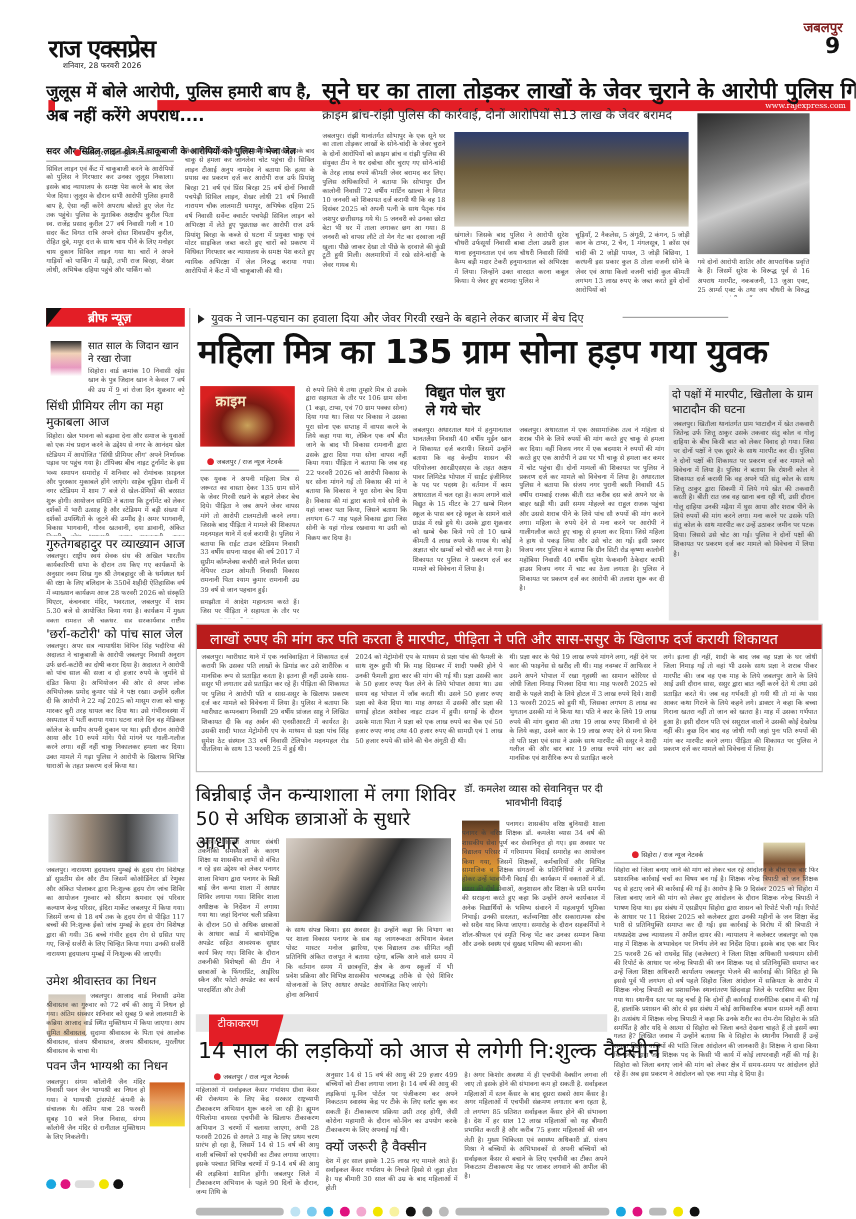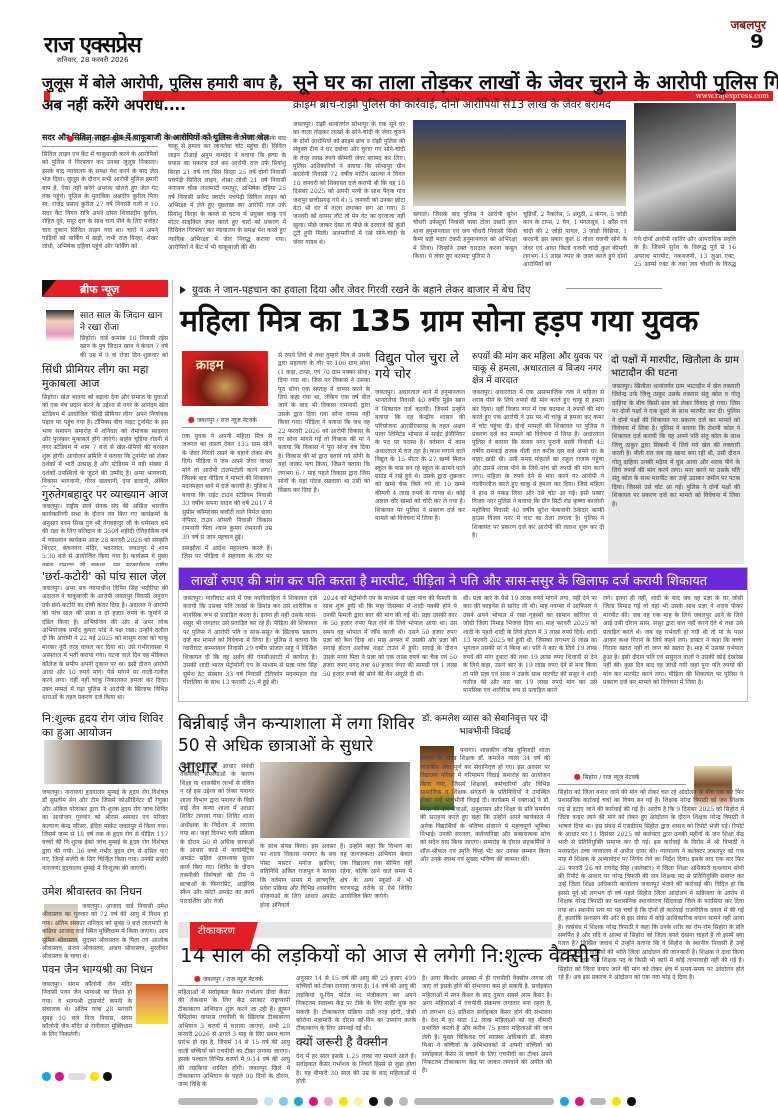--- a/index.html
+++ b/index.html
@@ -65,21 +65,20 @@
 
   <div class="abs hl" style="left:0;top:83px;width:126px;font-size:11px;line-height:14px;font-weight:normal;">सिंधी प्रीमियर लीग का महा मुकाबला आज</div>
   <div class="abs body-text" style="left:0;top:113px;width:126px;height:94px;">सिहोरा। खेल भावना को बढ़ावा देना और समाज के युवाओं को एक मंच प्रदान करने के उद्देश्य से नगर के आनंदम खेल स्टेडियम में आयोजित 'सिंधी प्रीमियर लीग' अपने निर्णायक पड़ाव पर पहुंच गया है। टॉपिक्स बीच नाइट टूर्नामेंट के इस भव्य समापन समारोह में शनिवार को रोमांचक फ़ाइनल और पुरस्कार मुकाबले होंगे जाएंगे। साहेब चूड़िया रोडनी में नगर स्टेडियम में शाम 7 बजे से खेल-प्रेमियों की बरसात शुरू होगी। आयोजन समिति ने बताया कि टूर्नामेंट को लेकर दर्शकों में भारी उत्साह है और स्टेडियम में बड़ी संख्या में दर्शकों उपस्थितों के जुटने की उम्मीद है। अमर भागवानी, विकास भागवानी, गौरव खतवानी, दया डावानी, अंकित तिवारी, नरेश भागवानी, उत्सव सहजवानी, राहुल भोजवानी, सुरेंद्र भागवानी, अमर शिवी, अमर सहजवानी, दिनेश भागवानी, प्रदीप शवानी, लक्ष्मण खतवानी, गिरीश, सज्जन भागवानी, आकाश, गिरीश आदि ने उपस्थिति की अपील की है।</div>
 
   <div class="abs hl" style="left:0;top:208px;width:126px;font-size:11px;line-height:14px;font-weight:normal;">गुरुतेगबहादुर पर व्याख्यान आज</div>
   <div class="abs body-text" style="left:0;top:222px;width:126px;height:64px;">जबलपुर। राष्ट्रीय स्वयं सेवक संघ की अखिल भारतीय कार्यकारिणी सभा के दौरान तय किए गए कार्यक्रमों के अनुसार नवम सिख गुरु श्री तेगबहादुर जी के धर्मस्थल धर्म की रक्षा के लिए बलिदान के 350वें शहीदी ऐतिहासिक वर्ष में व्याख्यान कार्यक्रम आज 28 फरवरी 2026 को संस्कृति थिएटर, कंचनवार मंदिर, भवरताल, जबलपुर में शाम 5.30 बजे से आयोजित किया गया है। कार्यक्रम में मुख्य वक्ता रामदत्त जी चक्रधर, सह सरकार्यवाह राष्ट्रीय स्वयंसेवक संघ रहेंगे।</div>
 
   <div class="abs hl" style="left:0;top:290px;width:126px;font-size:11px;line-height:14px;font-weight:normal;">'छर्रा-कटोरी' को पांच साल जेल</div>
   <div class="abs body-text" style="left:0;top:304px;width:126px;height:120px;">जबलपुर। अपर सत्र न्यायाधीश विपिन सिंह भदौरिया की अदालत ने चाकूबाजी के आरोपी जबलपुर निवासी अनुराग उर्फ छर्रा-कटोरी का दोषी करार दिया है। अदालत ने आरोपी को पांच साल की सजा व दो हजार रुपये के जुर्माने से दंडित किया है। अभियोजन की ओर से अपर लोक अभियोजक प्रमोद कुमार पांडे ने पक्ष रखा। उन्होंने दलील दी कि आरोपी ने 22 मई 2025 को मासूम राजा को चाकू मारकर बुरी तरह घायल कर दिया था। उसे गंभीरावस्था में अस्पताल में भर्ती कराया गया। घटना वाले दिन वह मेडिकल कॉलेज के समीप अपनी दुकान पर था। इसी दौरान आरोपी आया और 10 रुपये मांगे। पैसे मांगने पर गाली-गलौज करने लगा। वहीं नहीं चाकू निकालकर हमला कर दिया। उक्त मामले में गढ़ा पुलिस ने आरोपी के खिलाफ विभिन्न धाराओं के तहत प्रकरण दर्ज किया था।</div>
 
-  <div class="abs hl" style="left:0;top:432px;width:126px;font-size:11px;line-height:14px;font-weight:normal;">नि:शुल्क हृदय रोग जांच शिविर का हुआ आयोजन</div>
   <div class="abs photo" style="left:2px;top:460px;width:118px;height:44px;background:linear-gradient(90deg,#ddd,#9a8a7a 30%,#444 60%,#cfd6e0);"></div>
   <div class="abs body-text" style="left:0;top:508px;width:126px;height:94px;">जबलपुर। नारायणा हृदयालय मुम्बई के हृदय रोग विशेषज्ञ डॉ सुप्रतीम सेन और टीम जिसमें कोऑर्डिनेटर डॉ रेणुका और अंकित पोलाकर द्वारा नि:शुल्क हृदय रोग जांच शिविर का आयोजन गुरुवार को श्रीराम श्रमवार एवं परिवार कल्याण केन्द्र परिसर, इंदिरा मार्केट जबलपुर में किया गया। जिसमें जन्म से 18 वर्ष तक के हृदय रोग से पीड़ित 117 बच्चों की नि:शुल्क ईको जांच मुम्बई के हृदय रोग विशेषज्ञ द्वारा की गयी। 36 बच्चे गंभीर हृदय रोग से ग्रसित पाए गए, जिन्हें सर्जरी के लिए चिन्हित किया गया। उनकी सर्जरी नारायणा हृदयालय मुम्बई में निःशुल्क की जाएगी।</div>
 
   <div class="abs hl" style="left:0;top:605px;width:126px;font-size:11px;line-height:14px;font-weight:normal;">उमेश श्रीवास्तव का निधन</div>
   <div class="abs photo" style="left:2px;top:624px;width:34px;height:38px;background:linear-gradient(180deg,#cfc8bd,#f0e0cc 40%,#e2c8a8);"></div>
   <div class="abs body-text" style="left:0;top:622px;width:126px;height:58px;text-indent:40px;">जबलपुर। आजाद वार्ड निवासी उमेश श्रीवास्तव का गुरुवार को 72 वर्ष की आयु में निधन हो गया। अंतिम संस्कार शनिवार को सुबह 9 बजे लालमाटी के कब्रिया आजाद वार्ड स्थित मुक्तिधाम में किया जाएगा। आप सुमित श्रीवास्तव, सुदामा श्रीवास्तव के पिता एवं आलोक श्रीवास्तव, संजय श्रीवास्तव, अजय श्रीवास्तव, मुरलीधर श्रीवास्तव के चाचा थे।</div>
 
   <div class="abs hl" style="left:0;top:683px;width:126px;font-size:11px;line-height:14px;font-weight:normal;">पवन जैन भाग्यश्री का निधन</div>
   <div class="abs body-text" style="left:0;top:700px;width:90px;height:58px;">जबलपुर। संगम कॉलोनी जैन मंदिर निवासी पवन जैन भाग्यश्री का निधन हो गया। वे भाग्यश्री ट्रांसपोर्ट कंपनी के संचालक थे। अंतिम यात्रा 28 फरवरी सुबह 10 बजे निज निवास, संगम कॉलोनी जैन मंदिर से रानीताल मुक्तिधाम के लिए निकलेगी।</div>
   <div class="abs photo" style="left:94px;top:704px;width:32px;height:40px;background:linear-gradient(180deg,#d06020,#e8a060 45%,#f3df30);"></div>
@@ -106,36 +105,35 @@
   <div class="abs byline" style="left:10px;top:133px;">
     <span class="dot">●</span> <span>जबलपुर / राज न्यूज नेटवर्क</span>
   </div>
   <div class="abs rule" style="left:4px;top:145px;width:90px;height:1px;"></div>
   <div class="abs body-text" style="left:4px;top:150px;width:90px;height:110px;">एक युवक ने अपनी महिला मित्र से जरूरत का वास्ता देकर 135 ग्राम सोने के जेवर गिरवी रखने के बहाने लेकर बेच दिये। पीड़िता ने जब अपने जेवर वापस मांगे तो आरोपी टालमटोली करने लगा। जिसके बाद पीड़िता ने मामले की शिकायत मदनमहल थाने में दर्ज करायी है। पुलिस ने बताया कि राईट टाउन स्टेडियम निवासी 33 वर्षीय सपना यादव की वर्ष 2017 में सुप्रीम कॉम्प्लेक्स कचौरी वाले निर्मल छाया नेपियर टाउन ओमती निवासी विकास रामनानी पिता श्याम कुमार रामनानी उम्र 39 वर्ष से जान पहचान हुई।</div>
   <div class="abs body-text" style="left:100px;top:69px;width:92px;height:191px;">से रुपये लिये थे तथा तुम्हारे मित्र से उसके द्वारा सहायता के तौर पर 106 ग्राम सोना (1 कड़ा, टाप्स, एवं 70 ग्राम पक्का सोना) दिया गया था। जिस पर विकास ने उसका पूरा सोना एक सप्ताह में वापस करने के लिये कहा गया था, लेकिन एक वर्ष बीत जाने के बाद भी विकास रामनानी द्वारा उसके द्वारा दिया गया सोना वापस नहीं किया गया। पीड़िता ने बताया कि जब वह 22 फरवरी 2026 को आरोपी विकास के घर सोना मांगने गई तो विकास की मां ने बताया कि विकास ने पूरा सोना बेच दिया है। विकास की मां द्वारा बताये गये सोनी के यहां जाकर पता किया, जिसने बताया कि लगभग 6-7 माह पहले विकास द्वारा जिस सोनी के यहां गोल्ड रखवाया था उसी को विक्रय कर दिया है।</div>
   <div class="abs body-text" style="left:4px;top:262px;width:90px;height:18px;">समझौता में आदेश महानतम करते हैं। जिस पर पीड़िता ने सहायता के तौर पर नवम्बर 2024 में 25 ग्राम मंगलसूत्र, 1 चैन) सहायता कर बैंक</div>
 </div>
 
 <div class="abs" style="left:375px;top:350px;width:90px;height:210px;">
-  <div class="hl" style="font-size:13px;line-height:16px;font-weight:normal;">विद्युत पोल चुरा ले गये चोर</div>
+  <div class="hl" style="font-size:13px;line-height:16px;font-weight:bold;margin-left:12px;">विद्युत पोल चुरा ले गये चोर</div>
   <div class="abs body-text" style="left:0;top:38px;width:90px;height:172px;">जबलपुर। अधारताल थाने में हनुमानताल भानतलैया निवासी 40 वर्षीय मुईन खान ने शिकायत दर्ज करायी। जिसमें उन्होंने बताया कि वह केन्द्रीय शासन की परियोजना आरडीएसएस के तहत अक्षय पावर लिमिटेड भोपाल में साईट इंजीनियर के पद पर पदस्थ है। वर्तमान में काम अधारताल में चल रहा है। काम लगाने वाले विद्युत के 15 मीटर के 27 खम्बे मिलन स्कूल के पास बन रहे स्कूल के सामने वाले ग्राउंड में रखे हुये थे। उसके द्वारा शुक्रवार को खम्बे चैक किये गये तो 10 खम्बे कीमती 4 लाख रुपये के गायब थे। कोई अज्ञात चोर खम्बों को चोरी कर ले गया है। शिकायत पर पुलिस ने प्रकरण दर्ज कर मामले को विवेचना में लिया है।</div>
 </div>
 
 <div class="abs" style="left:472px;top:350px;width:132px;height:210px;">
-  <div class="hl" style="font-size:9px;line-height:12px;font-weight:normal;">रुपयों की मांग कर महिला और युवक पर चाकू से हमला, अधारताल व विजय नगर क्षेत्र में वारदात</div>
   <div class="abs body-text" style="left:0;top:38px;width:132px;height:172px;">जबलपुर। अधारताल में एक असामाजिक तत्व ने महिला से शराब पीने के लिये रुपयों की मांग करते हुए चाकू से हमला कर दिया। वहीं विजय नगर में एक बदमाश ने रुपयों की मांग करते हुए एक आरोपी ने उस पर भी चाकू से हमला कर कमर में चोट पहुंचा दी। दोनों मामलों की शिकायत पर पुलिस ने प्रकरण दर्ज कर मामले को विवेचना में लिया है। अधारताल पुलिस ने बताया कि संजय नगर पुरानी बस्ती निवासी 45 वर्षीय रामबाई राजक बीती रात करीब दस बजे अपने घर के बाहर खड़ी थी। उसी समय मोहल्ले का राहुल राजक पहुंचा और उससे शराब पीने के लिये पांच सौ रुपयों की मांग करने लगा। महिला के रुपये देने से मना करने पर आरोपी ने गालीगलौज करते हुए चाकू से हमला कर दिया। जिसे महिला ने हाथ से पकड़ लिया और उसे चोट आ गई। इसी प्रकार विजय नगर पुलिस ने बताया कि ग्रीन सिटी रोड कृष्णा कालोनी महोबिया निवासी 40 वर्षीय सुरेश फेकवानी ठेकेदार काफी हाउस विजय नगर में चाट का ठेला लगाता है। पुलिस ने शिकायत पर प्रकरण दर्ज कर आरोपी की तलाश शुरू कर दी है।</div>
 </div>
 
 <div class="abs" style="left:608px;top:350px;width:136px;height:214px;background:#e7e7e7;padding:3px;">
   <div class="hl" style="font-size:10px;line-height:13px;font-weight:normal;">दो पक्षों में मारपीट, खितौला के ग्राम भाटादौन की घटना</div>
   <div class="abs body-text" style="left:4px;top:32px;width:128px;height:178px;">जबलपुर। खितौला थानांतर्गत ग्राम भाटादौन में खेत तकवारी जितेन्द्र उर्फ जित्तू ठाकुर उसके तकवार संतु कोल व गोलू दाहिया के बीच किसी बात को लेकर विवाद हो गया। जिस पर दोनों पक्षों ने एक दूसरे के साथ मारपीट कर दी। पुलिस ने दोनों पक्षों की शिकायत पर प्रकरण दर्ज कर मामले को विवेचना में लिया है। पुलिस ने बताया कि रोशनी कोल ने शिकायत दर्ज करायी कि वह अपने पति संतु कोल के साथ जित्तू ठाकुर द्वारा सिकमी में लिये गये खेत की तकवारी करती है। बीती रात जब वह खाना बना रही थी, उसी दौरान गोलू दाहिया उनकी मढ़ैया में घुस आया और शराब पीने के लिये रुपयों की मांग करने लगा। मना करने पर उसके पति संतु कोल के साथ मारपीट कर उन्हें उठाकर जमीन पर पटक दिया। जिससे उसे चोट आ गई। पुलिस ने दोनों पक्षों की शिकायत पर प्रकरण दर्ज कर मामले को विवेचना में लिया है।</div>
 </div>
 
 <div class="abs" style="left:178px;top:567px;width:570px;height:135px;border:1px solid #bbb;">
-  <div class="abs" style="left:0;top:0;width:568px;height:22px;background:#6d28d9;">
+  <div class="abs" style="left:0;top:0;width:568px;height:22px;background:#b91c1c;">
     <div class="abs" style="left:12px;top:3px;font-size:13px;color:#fff;white-space:nowrap;">लाखों रुपए की मांग कर पति करता है मारपीट, पीड़िता ने पति और सास-ससुर के खिलाफ  दर्ज करायी शिकायत</div>
   </div>
   <div class="abs body-text" style="left:4px;top:26px;width:134px;height:106px;">जबलपुर। ग्वारीघाट थाने में एक नवविवाहिता ने शिकायत दर्ज करायी कि उसका पति लाखों के डिमांड कर उसे शारीरिक व मानसिक रूप से प्रताड़ित करता है। इतना ही नहीं उसके सास-ससुर भी लगातार उसे प्रताड़ित कर रहे हैं। पीड़िता की शिकायत पर पुलिस ने आरोपी पति व सास-ससुर के खिलाफ प्रकरण दर्ज कर मामले को विवेचना में लिया है। पुलिस ने बताया कि ग्वारीघाट कम्पनबाग निवासी 29 वर्षीय प्रांजल साहू ने लिखित शिकायत दी कि वह अर्बन की एनसीआरटी में कार्यरत है। उसकी शादी भारत मेट्रोमोनी एप के माध्यम से प्रज्ञा पांच सिंह सुमेश ठेट संस्थान 33 वर्ष निवासी टेलिफोन मदनमहल रोड पीतलिया के साथ 13 फरवरी 25 में हुई थी।</div>
   <div class="abs body-text" style="left:144px;top:26px;width:134px;height:106px;">2024 को मेट्रोमोनी एप के माध्यम से प्रज्ञा पांच की फैमली के साथ शुरू हुयी थी कि माह दिसम्बर में शादी पक्की होने पे उनकी फैमली द्वारा कार की मांग की गई थी। प्रज्ञा उसकी कार के 50 हजार रुपए फैल लेने के लिये भोपाल आया था। उस समय वह भोपाल में जॉब करती थी। उसने 50 हजार रुपए प्रज्ञा को कैश दिया था। माह अगस्त में उसकी और प्रज्ञा की सगाई होटल अशोका नाइट टाउन में हुयी। सगाई के दौरान उसके माता पिता ने प्रज्ञा को एक लाख रुपये का चैक एवं 50 हजार रुपए नगद तथा 40 हजार रुपए की सामग्री एवं 1 लाख 50 हजार रुपये की सोने की चैन अंगूठी दी थी।</div>
   <div class="abs body-text" style="left:284px;top:26px;width:134px;height:106px;">थी। प्रज्ञा कार के पैसे 19 लाख रुपये मांगने लगा, नहीं देने पर कार की फाइनेंस से खरीद ली थी। माह नवम्बर में आफिसर ने उसने अपने भोपाल में रखा गृहस्थी का सामान कोरियर से जोधी जिला निमाड़ भिजवा दिया था। माह फरवरी 2025 को शादी के पहले शादी के लिये होटल में 3 लाख रुपये दिये। शादी 13 फरवरी 2025 को हुयी थी, जिसका लगभग 8 लाख का भुगतान उसकी मां ने किया था। पति ने कार के लिये 19 लाख रुपये की मांग दुबारा की तथा 19 लाख रुपए शिवानी से देने के लिये कहा, उसने कार के 19 लाख रुपए देने से मना किया तो पति प्रज्ञा एवं सास ने उसके साथ मारपीट की ससुर ने शादी गलीज की और बार बार 19 लाख रुपये मांग कर उसे मानसिक एवं शारीरिक रूप से प्रताड़ित करने</div>
   <div class="abs body-text" style="left:424px;top:26px;width:140px;height:106px;">लगे। इतना ही नहीं, शादी के बाद जब वह प्रज्ञा के घर जोधी जिला निमाड़ गई तो वहां भी उसके साथ प्रज्ञा ने शराब पीकर मारपीट की। जब वह एक माह के लिये जबलपुर आने के लिये आई उसी दौरान सास, ससुर द्वारा बात नहीं करने देते थे तथा उसे प्रताड़ित करते थे। जब वह गर्भवती हो गयी थी तो मां के पास आकर कथा गिराने के लिये कहने लगे। डाक्टर ने कहा कि बच्चा गिराना खतरा नहीं तो जान को खतरा है। माह में उसका गर्भपात हुआ है। इसी दौरान पति एवं ससुराल वालों ने उसकी कोई देखरेख नहीं की। कुछ दिन बाद वह जोधी गयी जहां पुनः पति रुपयों की मांग कर मारपीट करने लगा। पीड़िता की शिकायत पर पुलिस ने प्रकरण दर्ज कर मामले को विवेचना में लिया है।</div>
 </div>
 
 <div class="abs" style="left:178px;top:712px;width:240px;height:200px;">
   <div class="hl" style="font-size:17px;line-height:22px;font-weight:normal;width:238px;">बिन्नीबाई जैन कन्याशाला में लगा शिविर 50 से अधिक छात्राओं के सुधारे आधार</div>

